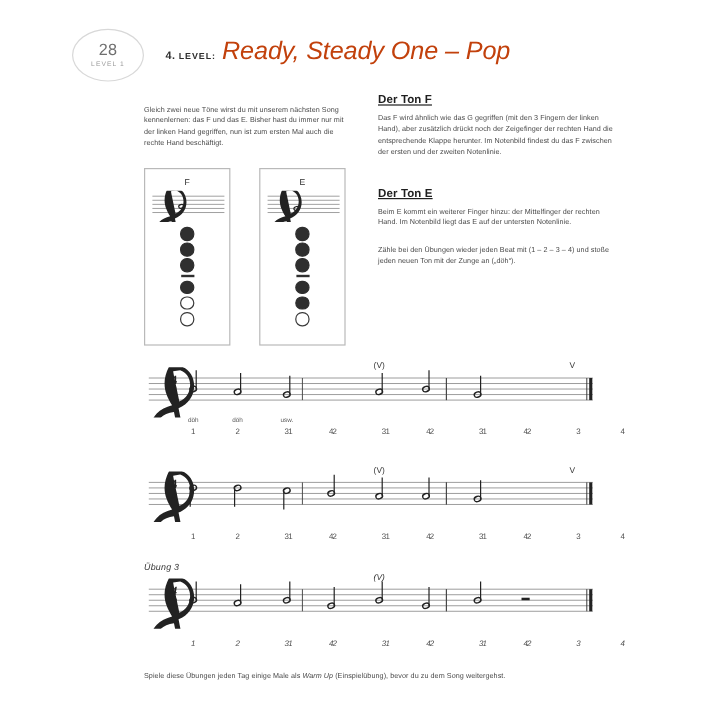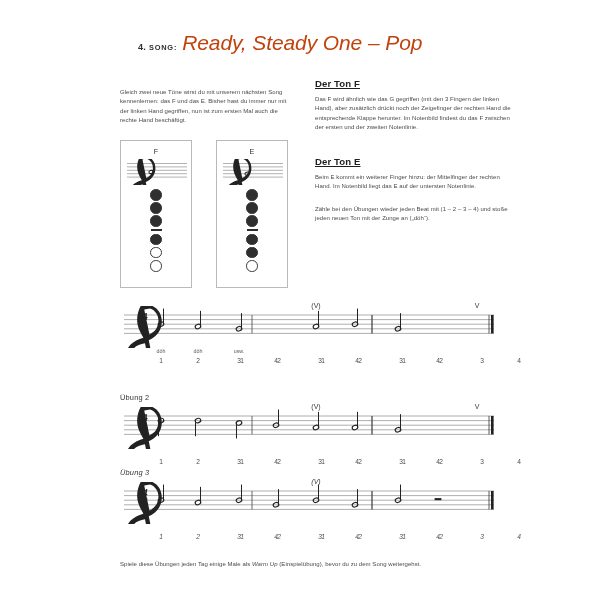--- a/index.html
+++ b/index.html
@@ -231,24 +231,28 @@
     letter-spacing: 0.05px;
   }
   .footer i { font-style: italic; }
 </style>
 </head>
 <body>
 
 <div class="page">
 
   <div class="header">
+    <div class="badge">
+      <div class="badge-number">28</div>
+      <div class="badge-level">LEVEL 1</div>
+    </div>
     <div class="title-row">
       <span class="title-kicker">
         <span>4.</span>
-        <span class="sml">SONG:</span>
+        <span class="sml">LEVEL:</span>
       </span>
       <span class="title-main">Ready, Steady One – Pop</span>
     </div>
   </div>
 
   <div class="col-left">
     <p class="para">Gleich zwei neue Töne wirst du mit unserem nächsten Song kennenlernen: das F und das E. Bisher hast du immer nur mit der linken Hand gegriffen, nun ist zum ersten Mal auch die rechte Hand beschäftigt.</p>
   </div>
 
   <div class="col-right">
@@ -357,21 +361,20 @@
           <span class="beat" style="left: 240px;">2</span>
           <span class="beat" style="left: 281px;">3</span>
           <span class="beat" style="left: 318px;">4</span>
           <span class="beat" style="left: 284px;">1</span>
           <span class="beat" style="left: 321px;">2</span>
           <span class="beat" style="left: 362px;">3</span>
           <span class="beat" style="left: 399px;">4</span>
         </div>
       </div>
       <div class="exercise" style="top: 393px;">
-        <div class="ex-label">Übung 2</div>
         <div class="ex-staff-wrap"><svg width="380" height="42" viewBox="0 0 380 42">
             <line x1="4" y1="9" x2="374" y2="9" stroke="#777" stroke-width="0.6"></line>
             <line x1="4" y1="13.6" x2="374" y2="13.6" stroke="#777" stroke-width="0.6"></line>
             <line x1="4" y1="18.2" x2="374" y2="18.2" stroke="#777" stroke-width="0.6"></line>
             <line x1="4" y1="22.799999999999997" x2="374" y2="22.799999999999997" stroke="#777" stroke-width="0.6"></line>
             <line x1="4" y1="27.4" x2="374" y2="27.4" stroke="#777" stroke-width="0.6"></line>
             <g>
               <path d="M 10.1,-12.6 C 7.2,-9.4 5.4,-5.6 5.4,-2.1 C 5.4,1.0 6.6,3.3 8.2,6.0 C 5.9,6.6 3.9,7.6 2.5,9.1 C 0.7,11.0 -0.1,13.4 -0.1,15.8 C -0.1,19.6 2.6,22.6 6.6,22.6 C 10.3,22.6 12.9,20.0 12.9,16.6 C 12.9,13.9 11.1,11.8 8.5,11.8 C 6.6,11.8 5.2,13.1 5.2,14.8 C 5.2,16.4 6.4,17.5 7.9,17.5 C 8.6,17.5 9.1,17.3 9.5,16.9 C 9.3,18.6 8.1,19.8 6.4,19.8 C 3.9,19.8 2.2,17.7 2.2,14.9 C 2.2,11.5 4.8,9.0 8.9,8.5 L 10.6,16.9 C 11.1,19.4 11.4,21.2 11.4,22.6 C 11.4,26.0 9.5,28.1 6.6,28.1 C 4.6,28.1 3.2,27.2 3.2,26.1 C 3.2,25.6 3.4,25.4 4.0,25.1 C 5.2,24.6 5.8,23.8 5.8,22.7 C 5.8,21.2 4.7,20.1 3.2,20.1 C 1.5,20.1 0.3,21.5 0.3,23.4 C 0.3,26.4 2.9,28.6 6.7,28.6 C 10.7,28.6 13.2,26.1 13.2,22.1 C 13.2,20.6 12.9,18.7 12.4,16.1 L 10.6,7.1 C 14.2,5.7 16.4,2.6 16.4,-1.2 C 16.4,-4.9 14.2,-7.8 10.9,-8.6 L 10.3,-11.6 C 10.2,-12.2 10.2,-12.5 10.1,-12.6 Z M 10.6,-9.9 C 12.0,-11.6 13.0,-13.9 13.0,-16.0 C 13.0,-18.0 12.2,-19.4 11.1,-19.4 C 9.5,-19.4 8.0,-16.3 8.0,-13.0 C 8.0,-12.0 8.2,-10.9 8.4,-9.6 L 10.6,-9.9 Z M 11.2,-7.0 C 13.5,-6.2 14.9,-4.1 14.9,-1.6 C 14.9,1.3 13.4,3.5 10.9,4.6 L 9.0,-4.5 C 8.8,-5.4 8.7,-6.0 8.6,-6.6 L 11.2,-7.0 Z" fill="#222" transform="translate(5,18.2) scale(2.2439024390243905)"></path>
             </g>
             <text x="25" y="13.83" font-size="10.35" font-family="&quot;Liberation Serif&quot;, serif" font-weight="700" fill="#222" text-anchor="middle">4</text>

